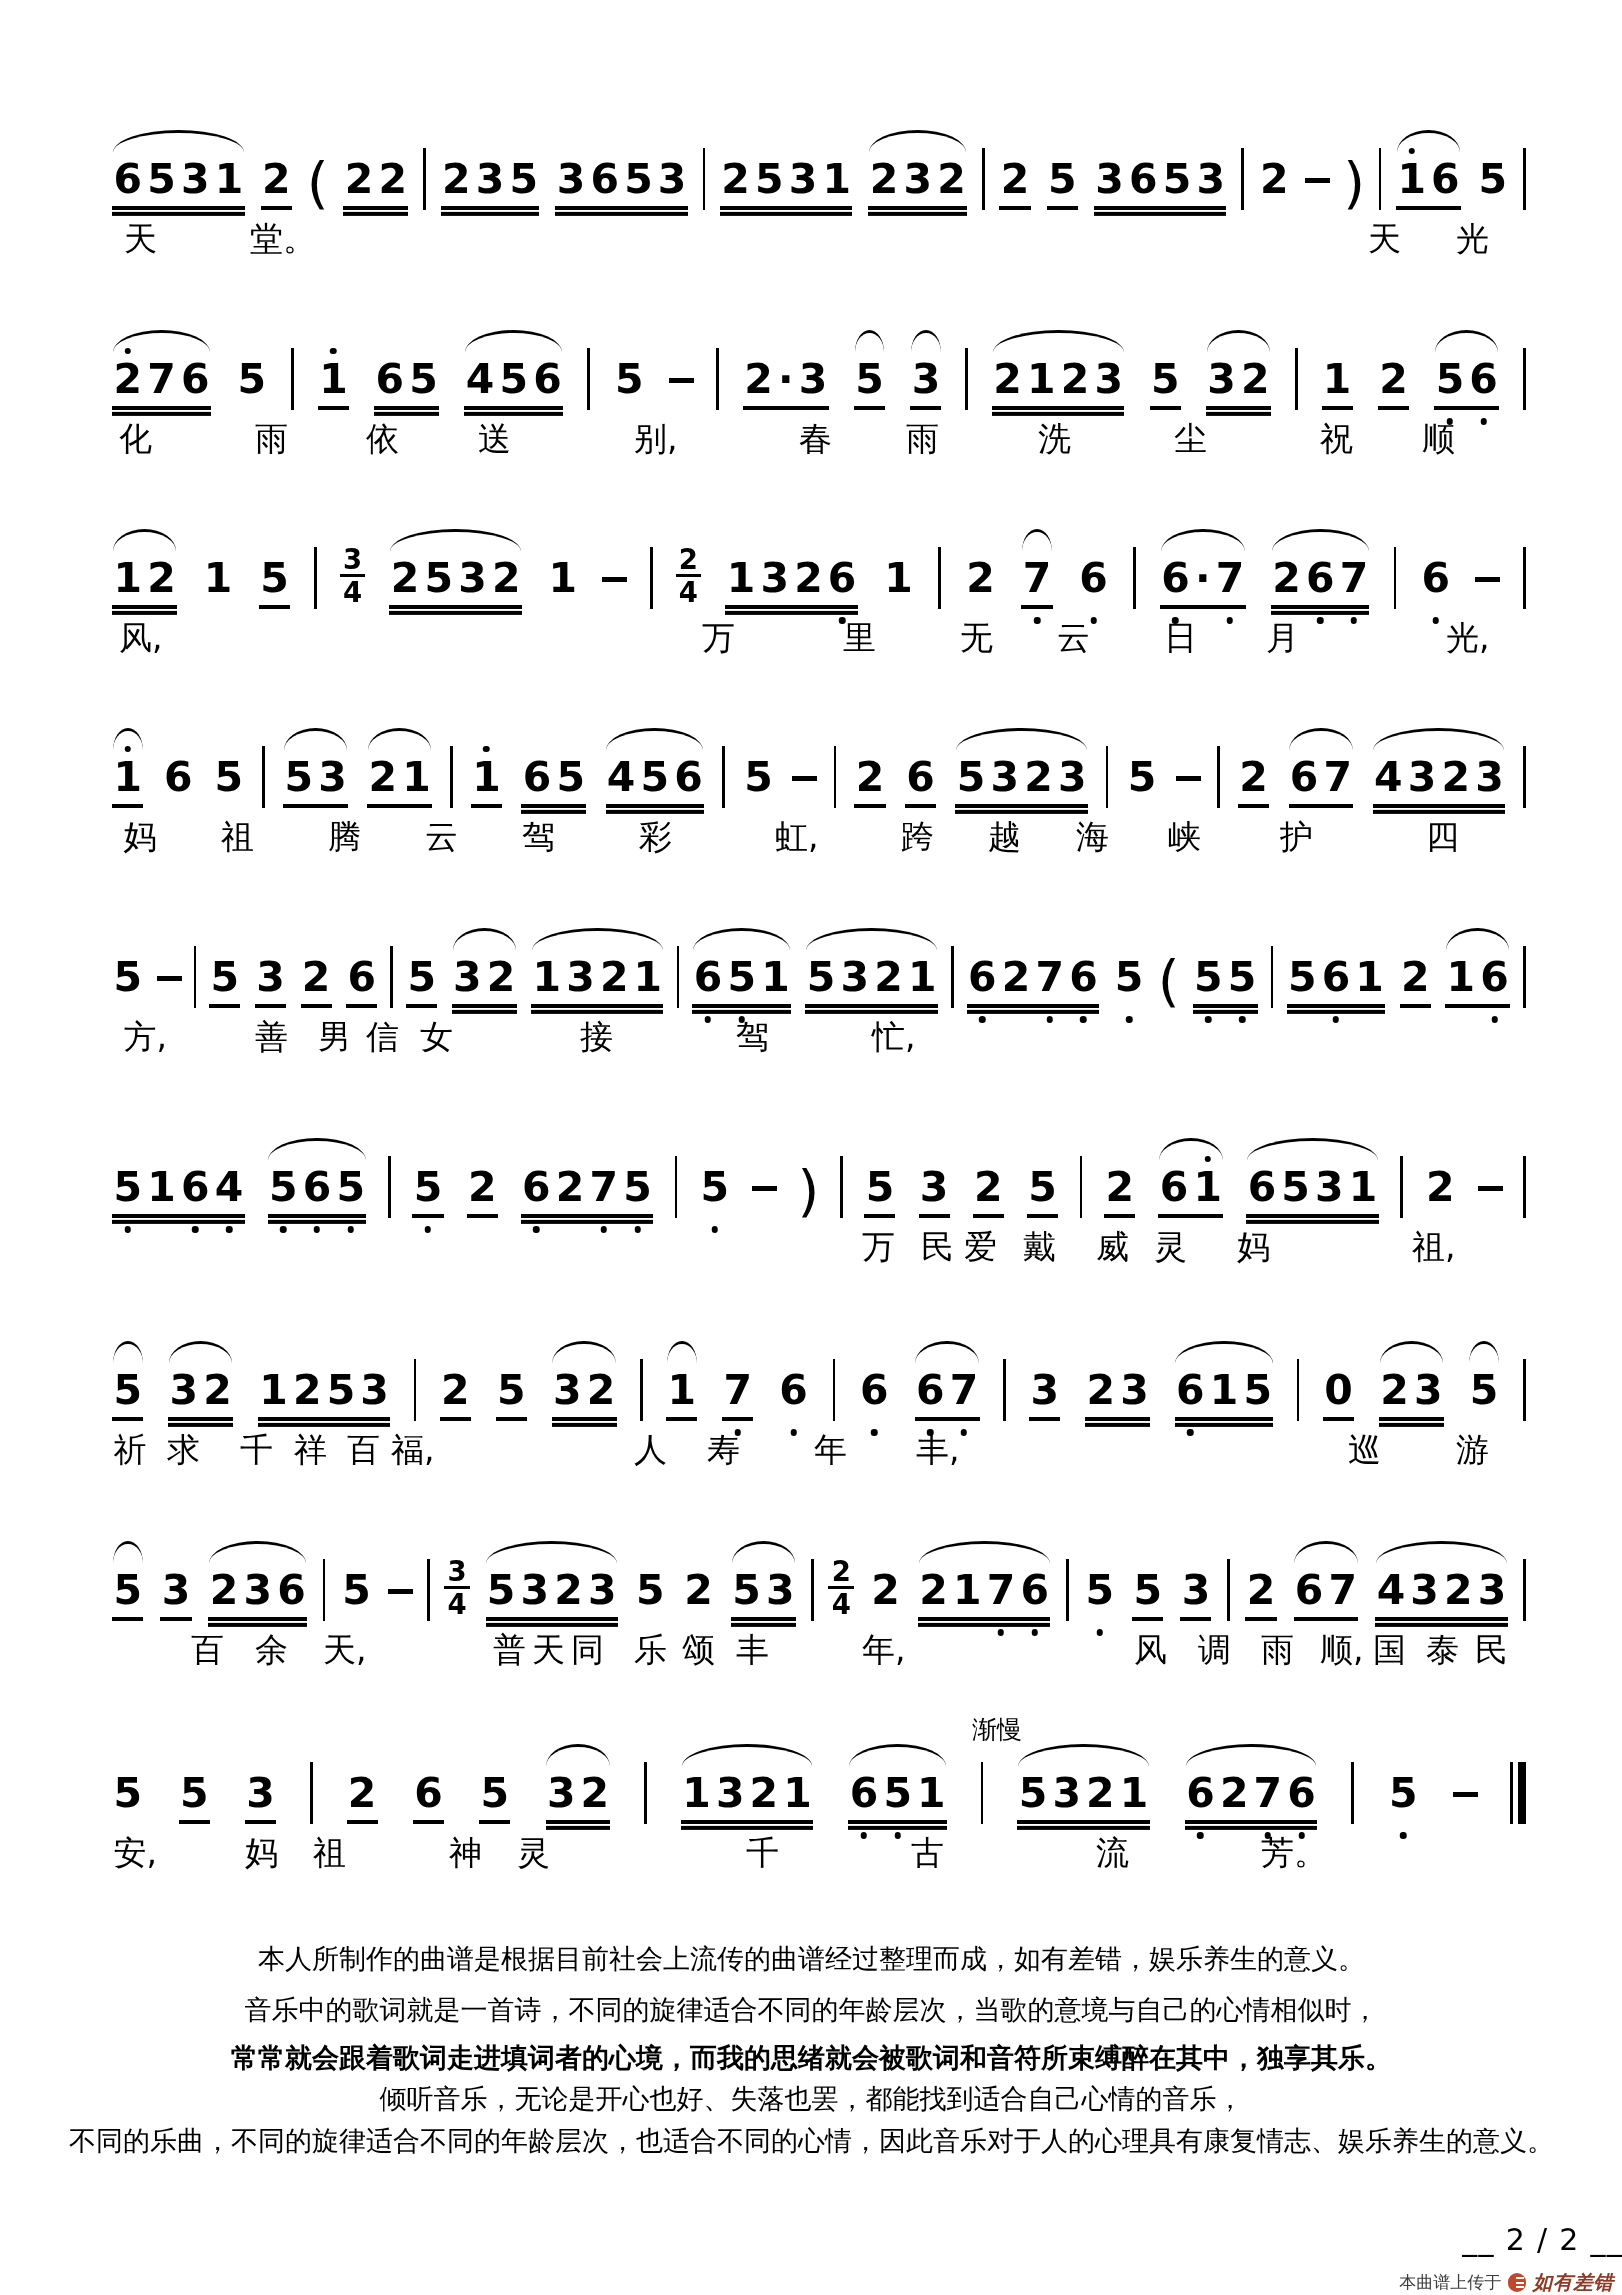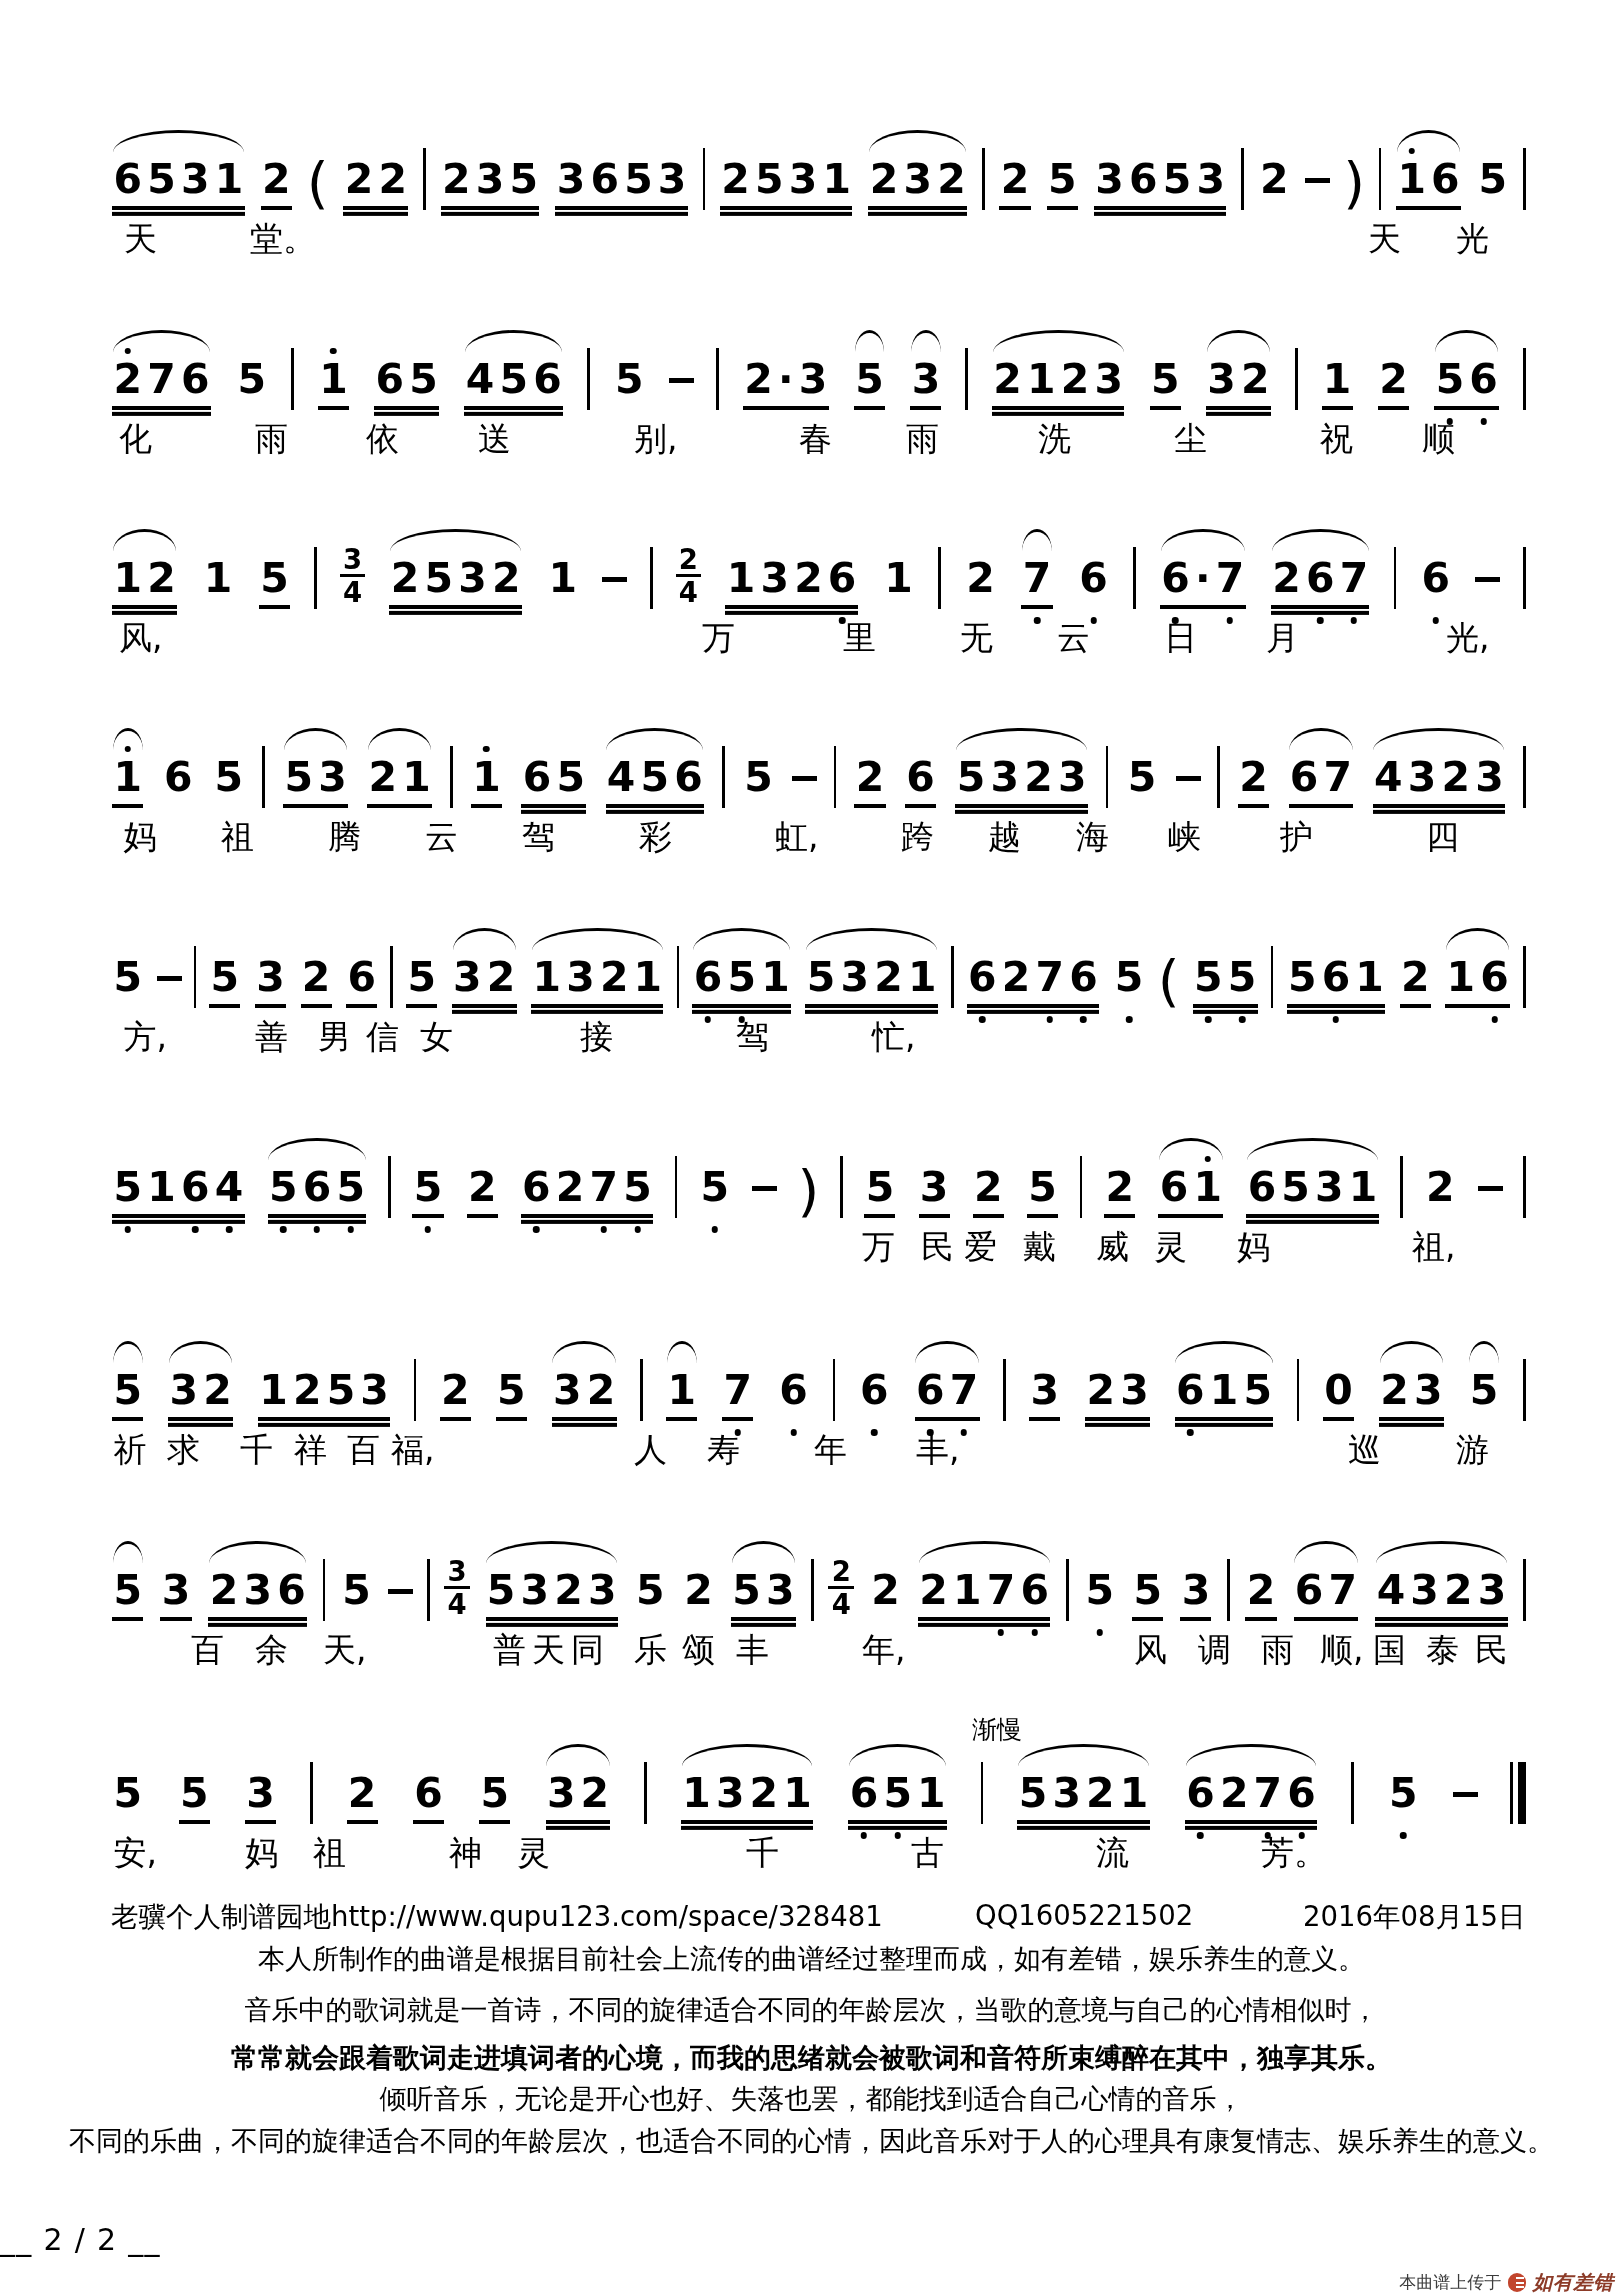--- a/index.html
+++ b/index.html
@@ -34,21 +34,21 @@
   .credit span{position:absolute;top:0;white-space:nowrap;}
   .credit .c-left{left:0;}
   .credit .c-qq{left:864px;}
   .credit .c-date{left:1192px;}
   .fnote{position:absolute;left:0;width:100%;text-align:center;font-size:27px;white-space:nowrap;}
   .fnote1{top:1941px;}
   .fnote2{top:1992px;}
   .fnote3{top:2040px;font-weight:bold;}
   .fnote4{top:2081px;}
   .fnote5{top:2123px;}
-  .pagenum{position:absolute;left:0;top:2222px;width:100%;text-align:left;font-size:30px;letter-spacing:1.3px;}
+  .pagenum{position:absolute;left:0;top:2222px;width:100%;text-align:right;font-size:30px;letter-spacing:1.3px;}
   
   .wm{position:absolute;right:9.2px;top:2269px;display:flex;align-items:center;gap:6.5px;}
   .wm .wm-prefix{font-size:17px;color:#3c3c3c;}
   .wm .wm-logo{position:relative;width:18.3px;height:18.3px;border-radius:50%;background:#c2452d;overflow:hidden;}
   .wm .wm-logo::after{content:"";position:absolute;left:7.9px;top:3.3px;width:7.9px;height:11.8px;
        background:repeating-linear-gradient(#fff 0 2px,#c2452d 2px 4.6px);}
   .wm .wm-site{font-size:19.6px;font-weight:700;font-style:italic;color:#8c3b28;letter-spacing:0.7px;}
 </style>
 </head>
 <body>
@@ -796,25 +796,20 @@
           <span class="syl" style="left: 406px;">灵</span>
           <span class="syl" style="left: 635px;">千</span>
           <span class="syl" style="left: 800px;">古</span>
           <span class="syl" style="left: 985px;">流</span>
           <span class="syl" style="left: 1150px;">芳。</span>
         </div>
         <span class="tempo-label" style="left: 861px;">渐慢</span>
       </div>
     </div>
 
-  <div class="credit">
-    <span class="c-left">老骥个人制谱园地http://www.qupu123.com/space/328481</span>
-    <span class="c-qq">QQ1605221502</span>
-    <span class="c-date">2016年08月15日</span>
-  </div>
 
   <div class="fnote fnote1">本人所制作的曲谱是根据目前社会上流传的曲谱经过整理而成，如有差错，娱乐养生的意义。</div>
   <div class="fnote fnote2">音乐中的歌词就是一首诗，不同的旋律适合不同的年龄层次，当歌的意境与自己的心情相似时，</div>
   <div class="fnote fnote3">常常就会跟着歌词走进填词者的心境，而我的思绪就会被歌词和音符所束缚醉在其中，独享其乐。</div>
   <div class="fnote fnote4">倾听音乐，无论是开心也好、失落也罢，都能找到适合自己心情的音乐，</div>
   <div class="fnote fnote5">不同的乐曲，不同的旋律适合不同的年龄层次，也适合不同的心情，因此音乐对于人的心理具有康复情志、娱乐养生的意义。</div>
 
   <div class="pagenum">__ 2 / 2 __</div>
 
   <div class="wm">

